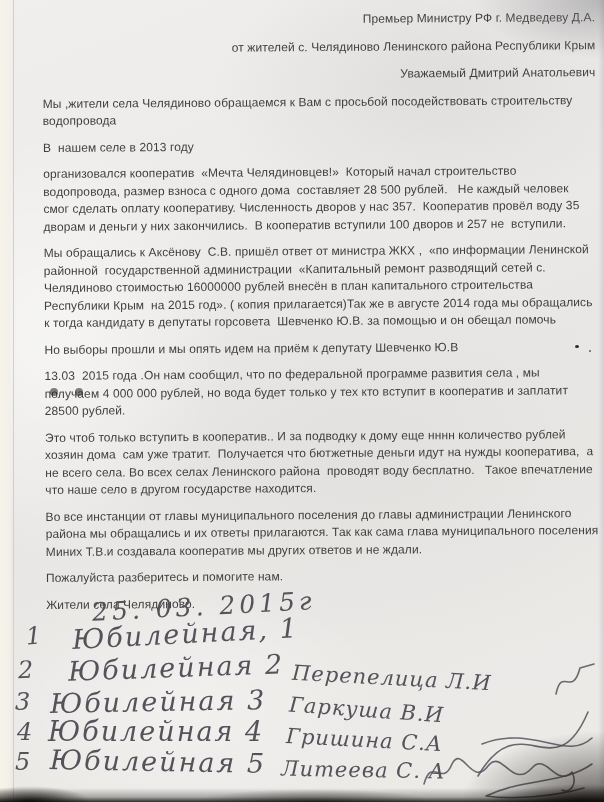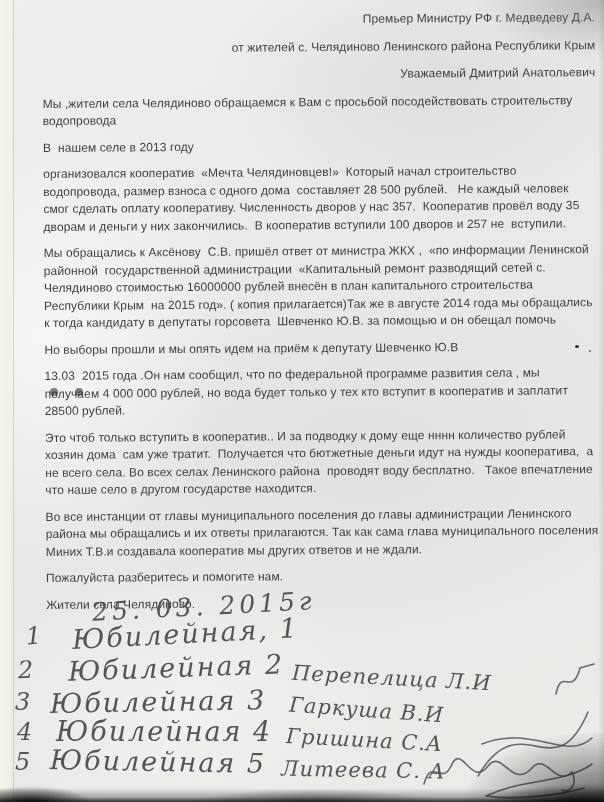--- a/index.html
+++ b/index.html
@@ -101,21 +101,21 @@
     <div class="hw st-num" style="left:26px;top:622px;transform:rotate(-4deg);">1</div>
     <div class="hw st-name" style="left:72px;top:618px;transform:rotate(-3deg);">Юбилейная, 1</div>
 
     <div class="hw st-num" style="left:18px;top:656px;transform:rotate(-2deg);">2</div>
     <div class="hw st-name" style="left:68px;top:652px;transform:rotate(-2deg);">Юбилейная 2</div>
 
     <div class="hw st-num" style="left:15px;top:688px;">3</div>
     <div class="hw st-name" style="left:50px;top:686px;transform:rotate(-1deg);">Юбилейная  3</div>
 
     <div class="hw st-num" style="left:17px;top:718px;">4</div>
-    <div class="hw st-name" style="left:48px;top:716px;margin-left:8px;">Юбилейная  4</div>
+    <div class="hw st-name" style="left:48px;top:716px;">Юбилейная  4</div>
 
     <div class="hw st-num" style="left:15px;top:748px;">5</div>
     <div class="hw st-name" style="left:50px;top:746px;transform:rotate(1deg);">Юбилейная 5</div>
 
     <div class="hw sig" style="left:292px;top:666px;transform:rotate(3deg);">Перепелица Л.И</div>
     <div class="hw sig" style="left:289px;top:698px;transform:rotate(4deg);">Гаркуша В.И</div>
     <div class="hw sig" style="left:286px;top:728px;transform:rotate(3deg);">Гришина С.А</div>
     <div class="hw sig" style="left:281px;top:758px;transform:rotate(1deg);">Литеева С. А</div>
 
     <svg class="flourish" style="left:548px;top:656px;" width="52" height="46" viewBox="0 0 52 46">

